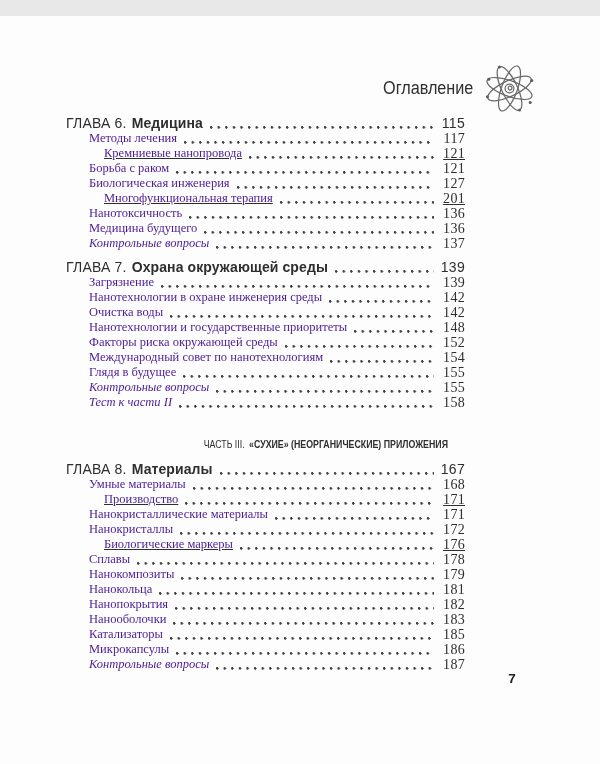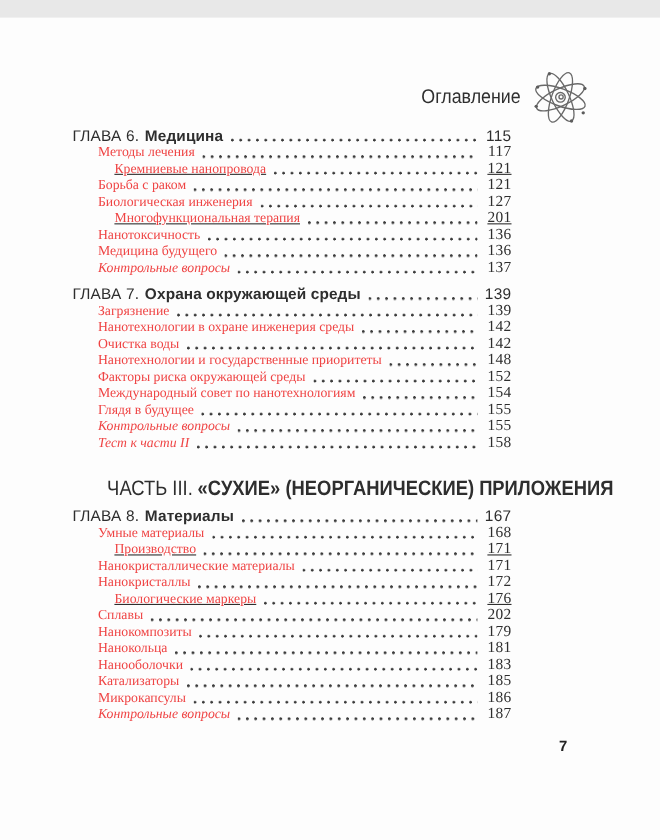--- a/index.html
+++ b/index.html
@@ -23,34 +23,34 @@
   .row.lvl1 { padding-left:23px; }
   .row.lvl2 { padding-left:38px;text-decoration:underline; }
   .row.italic .t { font-style:italic; }
 
   .sec-gap { margin-top:9px; }
 
   .chapter { font-family:"Liberation Sans", sans-serif; font-size:14px; }
   .ch-label { margin-right:5px; letter-spacing:.2px; }
   .ch-title { font-weight:bold; letter-spacing:.1px; }
 
-  .t { color:#ef4444; }
+  .t { color:#4c1d95; }
 
   .leader { flex:1 1 auto; min-width:10px; position:relative; margin:0 4px 0 6px; align-self:stretch; }
   .leader::after {
     content:""; position:absolute; left:1px; right:0; bottom:2.5px; height:3px;
     background-image:radial-gradient(circle at 1.2px 1.4px, #3c3c3c 1.05px, rgba(0,0,0,0) 1.5px);
     background-size:7.6px 3px; background-repeat:repeat-x;
   }
   .pg { min-width:27px; text-align:right; font-size:14px; letter-spacing:.3px; }
 
   
   .part {
     height:15px; line-height:15px; margin:27px 0 10px; text-align:right;
-    font-family:"Liberation Sans", sans-serif; font-size:19px; white-space:nowrap;
+    font-family:"Liberation Sans", sans-serif; font-size:10px; white-space:nowrap;
   }
   .part-inner { display:inline-block; transform:scaleX(.88); transform-origin:center; }
   .part-label { font-weight:normal; margin-right:5px; }
   .part-title { font-weight:bold; }
 
   
   .folio {
     position:absolute; left:500px; top:655px; width:24px; text-align:center;
     font-family:"Liberation Sans", sans-serif; font-weight:bold; font-size:13.5px; color:#222;
   }
@@ -221,33 +221,38 @@
           <span class="pg">172</span>
         </div>
       <div class="row lvl2">
           <span class="t">Биологические маркеры</span>
           <span class="leader"></span>
           <span class="pg">176</span>
         </div>
       <div class="row lvl1">
           <span class="t">Сплавы</span>
           <span class="leader"></span>
-          <span class="pg">202</span>
+          <span class="pg">178</span>
         </div>
       <div class="row lvl1">
           <span class="t">Нанокомпозиты</span>
           <span class="leader"></span>
           <span class="pg">179</span>
         </div>
       <div class="row lvl1">
           <span class="t">Нанокольца</span>
           <span class="leader"></span>
           <span class="pg">181</span>
         </div>
       <div class="row lvl1">
+          <span class="t">Нанопокрытия</span>
+          <span class="leader"></span>
+          <span class="pg">182</span>
+        </div>
+      <div class="row lvl1">
           <span class="t">Нанооболочки</span>
           <span class="leader"></span>
           <span class="pg">183</span>
         </div>
       <div class="row lvl1">
           <span class="t">Катализаторы</span>
           <span class="leader"></span>
           <span class="pg">185</span>
         </div>
       <div class="row lvl1">

